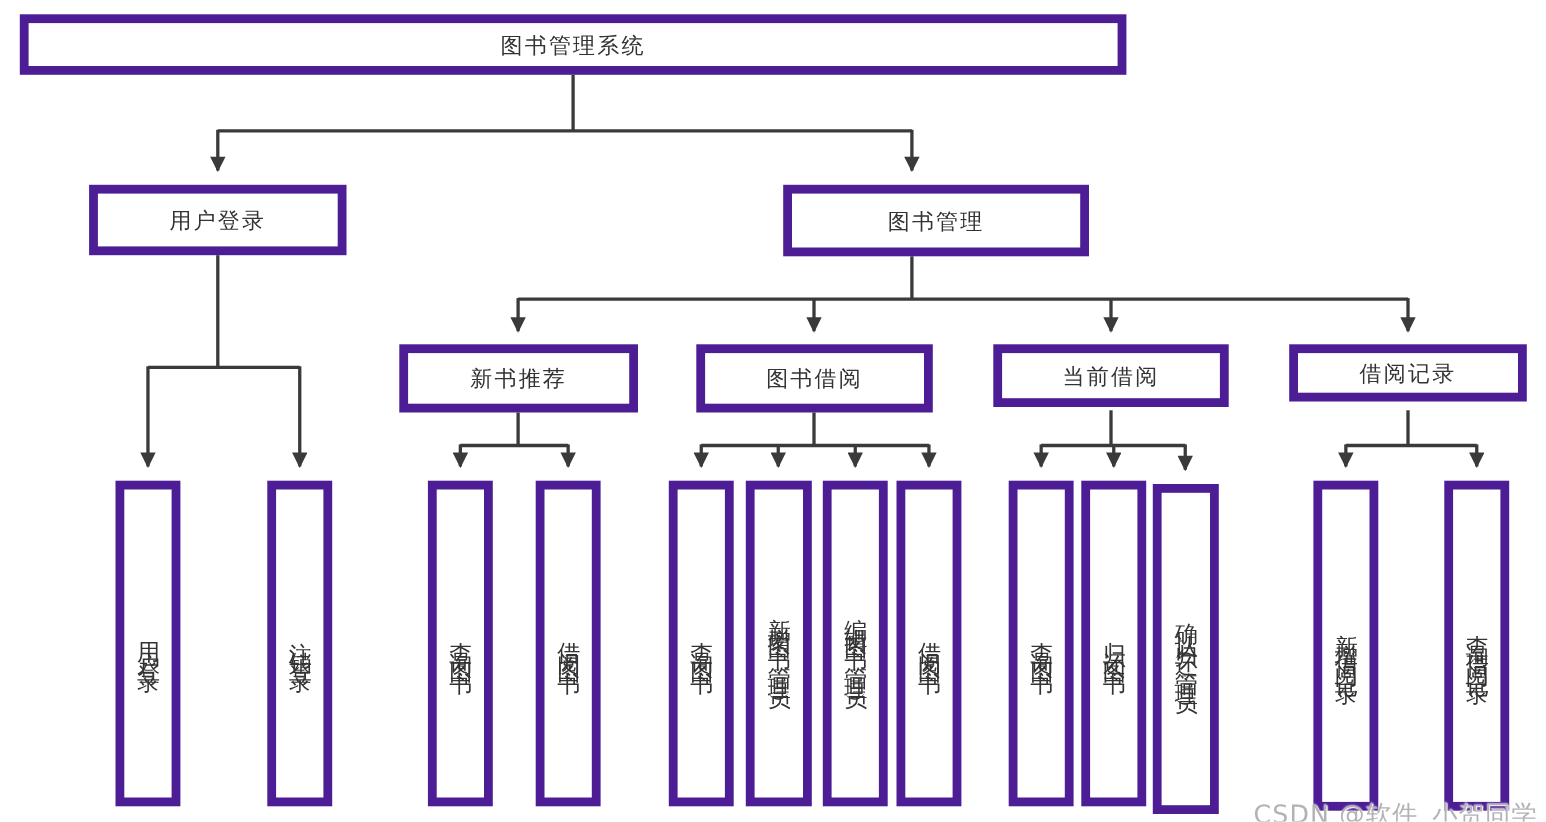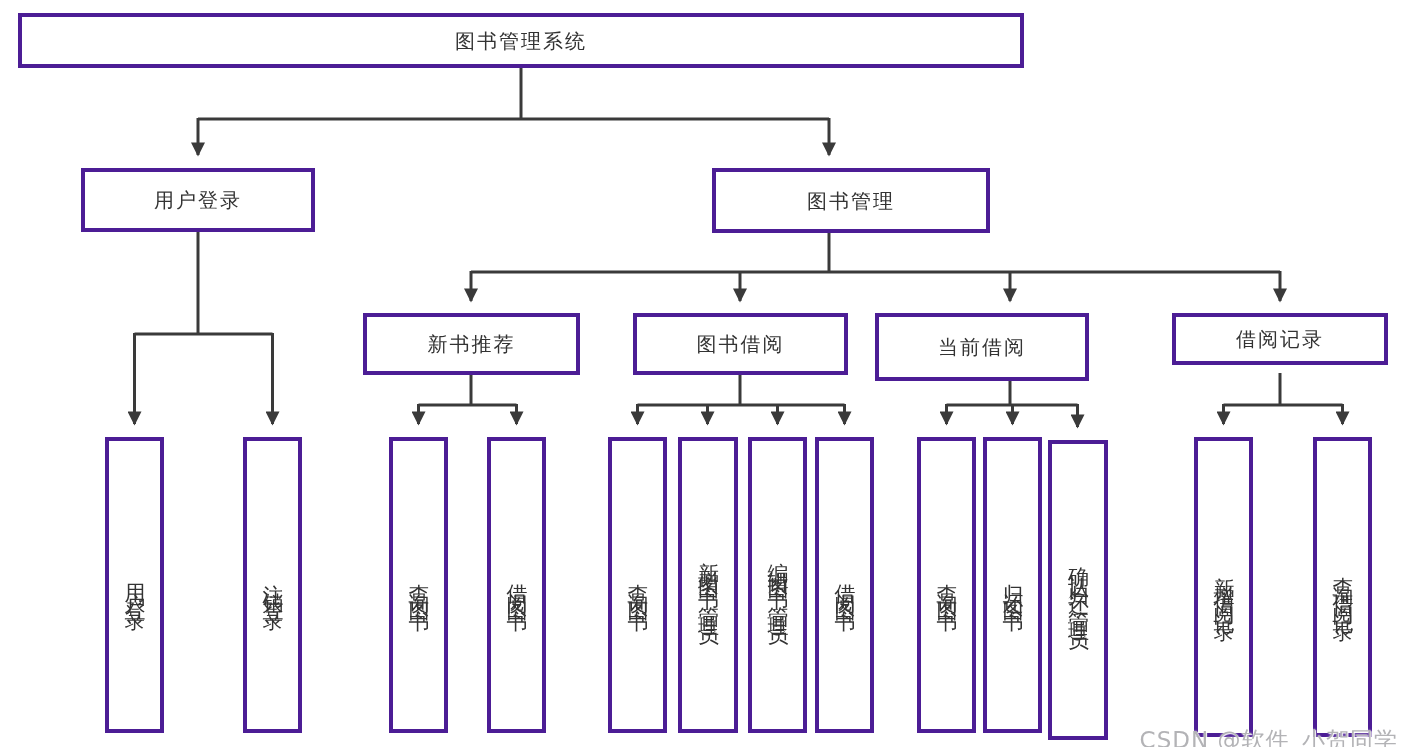--- a/index.html
+++ b/index.html
@@ -2,21 +2,21 @@
 <html><head>
 <meta charset="utf-8">
 <style>
   html,body{margin:0;padding:0;background:#ffffff;}
   .canvas{
     position:relative;width:1405px;height:747px;background:#ffffff;overflow:hidden;
     font-family:"DejaVu Sans",sans-serif;color:#333333;
   }
   .wires{position:absolute;left:0;top:0;z-index:1;}
   .node{
-    position:absolute;box-sizing:border-box;border:4px solid #4c1d95;background:#ffffff;
+    position:absolute;box-sizing:border-box;border:8px solid #4c1d95;background:#ffffff;
     display:flex;align-items:center;justify-content:center;z-index:2;
   }
   .node.h span{font-size:20px;letter-spacing:2px;line-height:1;white-space:nowrap;}
   .node.leaf span{
     writing-mode:vertical-lr;text-orientation:mixed;
     font-size:21px;letter-spacing:9px;line-height:1;
   }
   .watermark{
     position:absolute;right:7px;top:709px;z-index:3;
     font-size:23px;letter-spacing:1px;color:#b3b3b6;
@@ -88,21 +88,21 @@
   <div class="node h" style="left:712px;top:168px;width:278px;height:65px">
     <span>图书管理</span>
   </div>
 
   <div class="node h" style="left:633px;top:313px;width:215px;height:62px">
     <span>图书借阅</span>
   </div>
   <div class="node h" style="left:363px;top:313px;width:217px;height:62px">
     <span>新书推荐</span>
   </div>
-  <div class="node h" style="left:875px;top:313px;width:214px;height:68px">
+  <div class="node h" style="left:903px;top:313px;width:214px;height:57px">
     <span>当前借阅</span>
   </div>
   <div class="node h" style="left:1172px;top:313px;width:216px;height:52px">
     <span>借阅记录</span>
   </div>
 
   <div class="node leaf" style="left:105px;top:437px;width:59px;height:296px">
     <span>用户登录</span>
   </div>
   <div class="node leaf" style="left:243px;top:437px;width:59px;height:296px">

